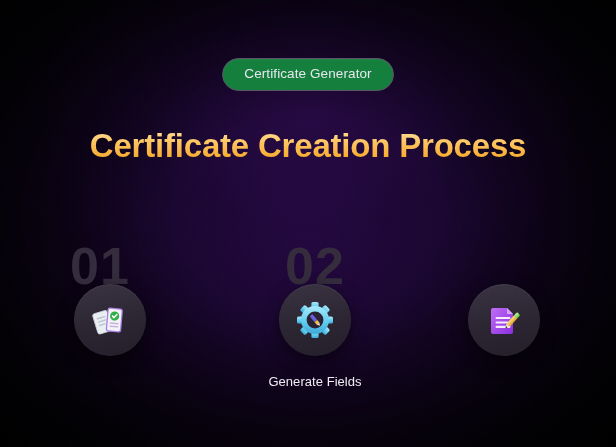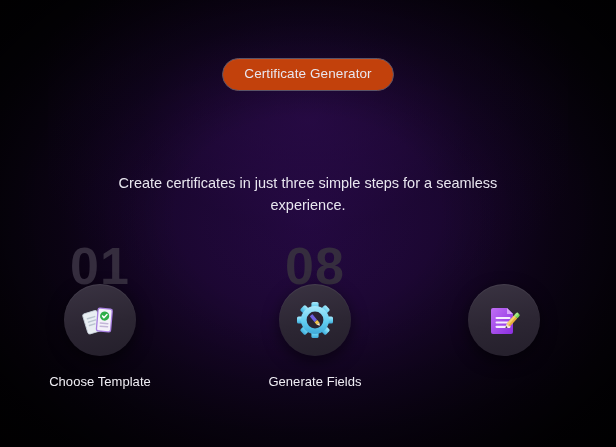--- a/index.html
+++ b/index.html
@@ -77,21 +77,21 @@
     left: 0;
     top: 58px;
     width: 100%;
     text-align: center;
   }
   .badge {
     display: inline-block;
     padding: 8px 21px 9px;
     border: 1px solid #5b5468;
     border-radius: 999px;
-    background: #c2410c;
+    background: #15803d;
     color: #e9e6ef;
     font-size: 13.5px;
     line-height: 1;
     letter-spacing: 0.1px;
     box-shadow: inset 0 1px 0 rgba(255,255,255,0.05);
   }
 
   
   .headline {
     position: absolute;
@@ -131,21 +131,21 @@
     width: 616px;
     height: 170px;
   }
   .step {
     position: absolute;
     top: 0;
     width: 200px;
     height: 170px;
     margin-left: -100px;
   }
-  .step-1 { left: 100px; }
+  .step-1 { left: 100px; padding-left: 20px; }
   .step-2 { left: 315px; }
   .step-3 { left: 504px; }
 
   .ghost-number {
     position: absolute;
     left: 0;
     top: 0;
     width: 200px;
     text-align: center;
     font-size: 52px;
@@ -192,22 +192,22 @@
   <div class="glow glow-core"></div>
   <div class="glow glow-upper"></div>
   <div class="glow vignette"></div>
 
   <div class="content">
 
     <div class="badge-row">
       <span class="badge">Certificate Generator</span>
     </div>
 
-
-    <p class="subtitle">Create certificates in just three simple steps for a seamless experience.</p>
+    <h1 class="headline">Certificate Creation Process</h1>
+
 
     <div class="steps">
 
       <div class="step step-1">
         <div class="ghost-number">01</div>
         <div class="circle">
           <span>
             <svg width="40" height="40" viewBox="0 0 40 40">
               <g transform="rotate(-17 15 22)">
                 <rect x="5" y="11" width="15" height="21" rx="2" fill="#e9eef3"></rect>
@@ -220,25 +220,24 @@
                 <rect x="16.5" y="8" width="15.5" height="24" rx="2.4" fill="#a77fe0"></rect>
                 <rect x="17.8" y="9.2" width="12.9" height="21.6" rx="1.6" fill="#f4f1fa"></rect>
                 <circle cx="24.2" cy="16" r="4.6" fill="#2fae4a"></circle>
                 <path d="M22.1 16.1 L23.6 17.7 L26.4 14.3" fill="none" stroke="#ffffff" stroke-width="1.5" stroke-linecap="round" stroke-linejoin="round"></path>
                 <rect x="19.8" y="22.6" width="9" height="1.5" rx="0.75" fill="#c3b6d8"></rect>
                 <rect x="19.8" y="25.7" width="9" height="1.5" rx="0.75" fill="#c3b6d8"></rect>
               </g>
             </svg>
           </span>
         </div>
-        <div class="step-label">Choose Template</div>
       </div>
 
       <div class="step step-2">
-        <div class="ghost-number">08</div>
+        <div class="ghost-number">02</div>
         <div class="circle">
           <span>
             <svg width="40" height="40" viewBox="0 0 40 40">
               <defs>
                 <linearGradient id="gearGrad" x1="0" y1="0" x2="0" y2="1">
                   <stop offset="0%" stop-color="#a9e8fb"></stop>
                   <stop offset="55%" stop-color="#63cef0"></stop>
                   <stop offset="100%" stop-color="#3fa9d8"></stop>
                 </linearGradient>
               </defs>

